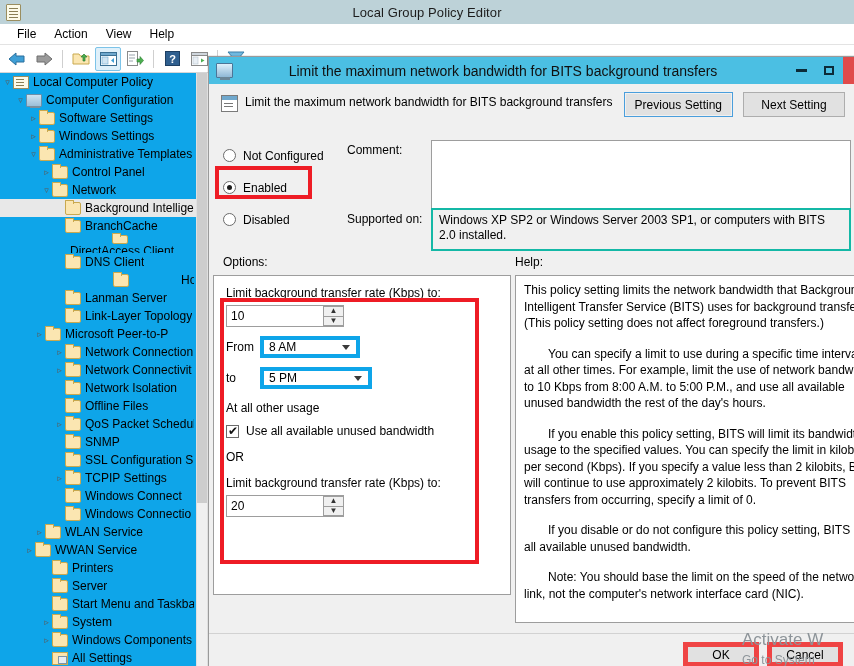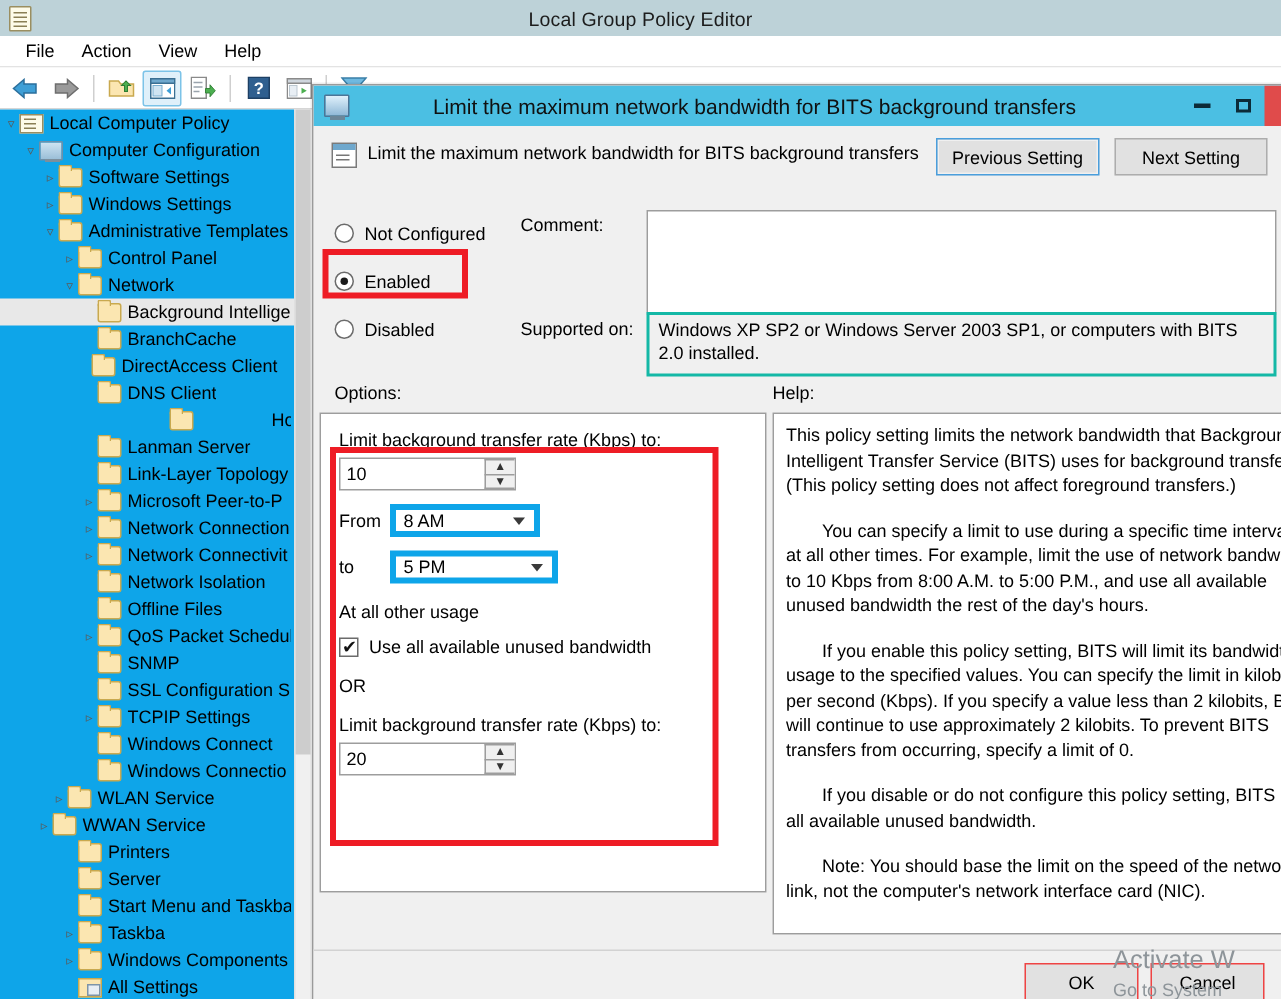--- a/index.html
+++ b/index.html
@@ -225,21 +225,21 @@
   }
 
   .help-text { font-size:12px; line-height:16.5px; color:#000; width:360px; }
   .help-text p { margin:0 0 14px 0; }
   .help-text p.ind { text-indent:24px; }
 
   
   .dlg-footer { position:absolute; left:0; bottom:0; width:100%; height:44px;
     border-top:1px solid #d2d2d2; background:#f0f0f0; }
   .footer-btns { position:absolute; right:14px; top:8px; display:flex; gap:8px; }
-  .fbtn { width:76px; height:25px; background:#e1e1e1; border:1px solid #ef4444;
+  .fbtn { width:76px; height:25px; background:#e1e1e1; border:5px solid #ef4444;
     font-size:12px; display:flex; align-items:center; justify-content:center; }
 
   .watermark {
     position:absolute; left:742px; top:630px; width:180px;
     color:#8d9499; font-size:17px; line-height:20px; white-space:nowrap;
     pointer-events:none; z-index:40;
   }
   .watermark .w2 { font-size:12px; color:#8d9499; }
 </style>
 </head>
@@ -355,21 +355,21 @@
         <div class="tree-row sel" style="padding-left: 54px;">
           <span class="tw-exp"></span>
           <span class="tw-ico ico-folder"></span>
           <span class="tree-label">Background Intelligen</span>
         </div>
         <div class="tree-row" style="padding-left: 54px;">
           <span class="tw-exp"></span>
           <span class="tw-ico ico-folder"></span>
           <span class="tree-label">BranchCache</span>
         </div>
-        <div class="tree-row" style="padding-left: 50px;">
+        <div class="tree-row" style="padding-left: 50px; flex-direction: column;">
           <span class="tw-exp"></span>
           <span class="tw-ico ico-folder"></span>
           <span class="tree-label">DirectAccess Client</span>
         </div>
         <div class="tree-row" style="padding-left: 54px;">
           <span class="tw-exp"></span>
           <span class="tw-ico ico-folder"></span>
           <span class="tree-label">DNS Client</span>
         </div>
         <div class="tree-row" style="padding-left: 54px; gap: 48px;">
@@ -380,21 +380,21 @@
         <div class="tree-row" style="padding-left: 54px;">
           <span class="tw-exp"></span>
           <span class="tw-ico ico-folder"></span>
           <span class="tree-label">Lanman Server</span>
         </div>
         <div class="tree-row" style="padding-left: 54px;">
           <span class="tw-exp"></span>
           <span class="tw-ico ico-folder"></span>
           <span class="tree-label">Link-Layer Topology</span>
         </div>
-        <div class="tree-row" style="padding-left: 54px; text-align: center;">
+        <div class="tree-row" style="padding-left: 34px; text-align: center;">
           <span class="tw-exp c"></span>
           <span class="tw-ico ico-folder"></span>
           <span class="tree-label">Microsoft Peer-to-P</span>
         </div>
         <div class="tree-row" style="padding-left: 54px;">
           <span class="tw-exp c"></span>
           <span class="tw-ico ico-folder"></span>
           <span class="tree-label">Network Connection</span>
         </div>
         <div class="tree-row" style="padding-left: 54px;">
@@ -463,21 +463,21 @@
           <span class="tree-label">Server</span>
         </div>
         <div class="tree-row" style="padding-left: 41px;">
           <span class="tw-exp"></span>
           <span class="tw-ico ico-folder"></span>
           <span class="tree-label">Start Menu and Taskba</span>
         </div>
         <div class="tree-row" style="padding-left: 41px;">
           <span class="tw-exp c"></span>
           <span class="tw-ico ico-folder"></span>
-          <span class="tree-label">Taskba</span>
+          <span class="tree-label">System</span>
         </div>
         <div class="tree-row" style="padding-left: 41px;">
           <span class="tw-exp c"></span>
           <span class="tw-ico ico-folder"></span>
           <span class="tree-label">Windows Components</span>
         </div>
         <div class="tree-row" style="padding-left: 41px;">
           <span class="tw-exp"></span>
           <span class="tw-ico ico-all"></span>
           <span class="tree-label">All Settings</span>

